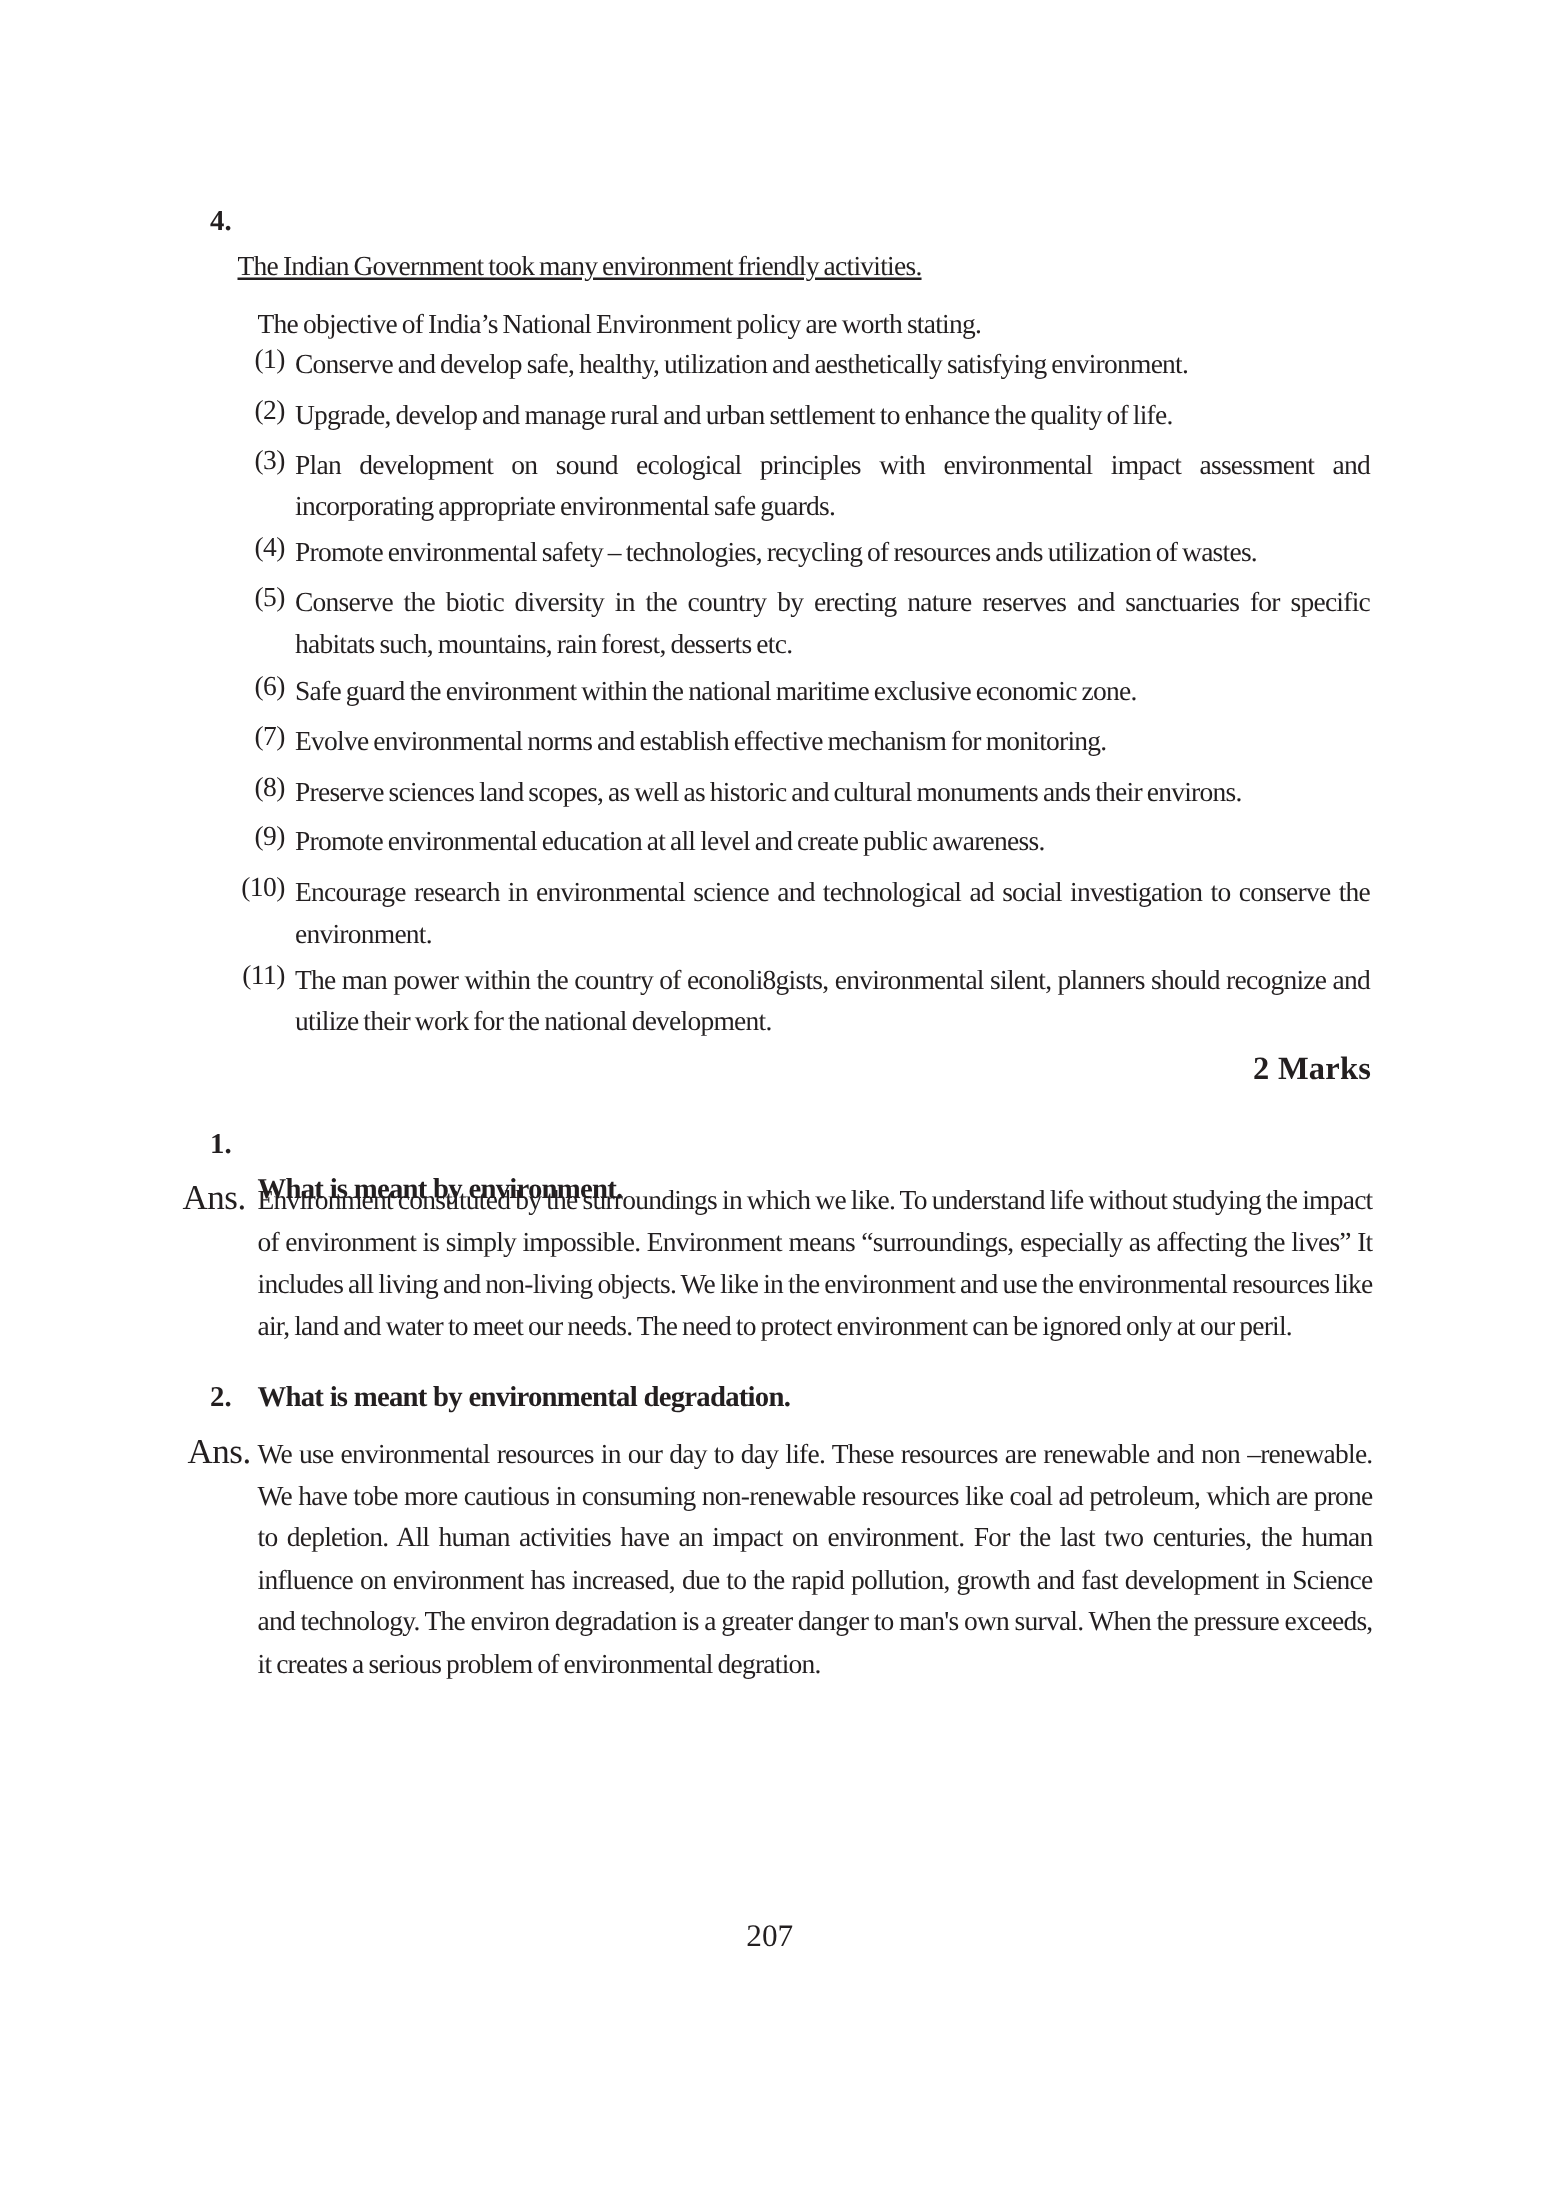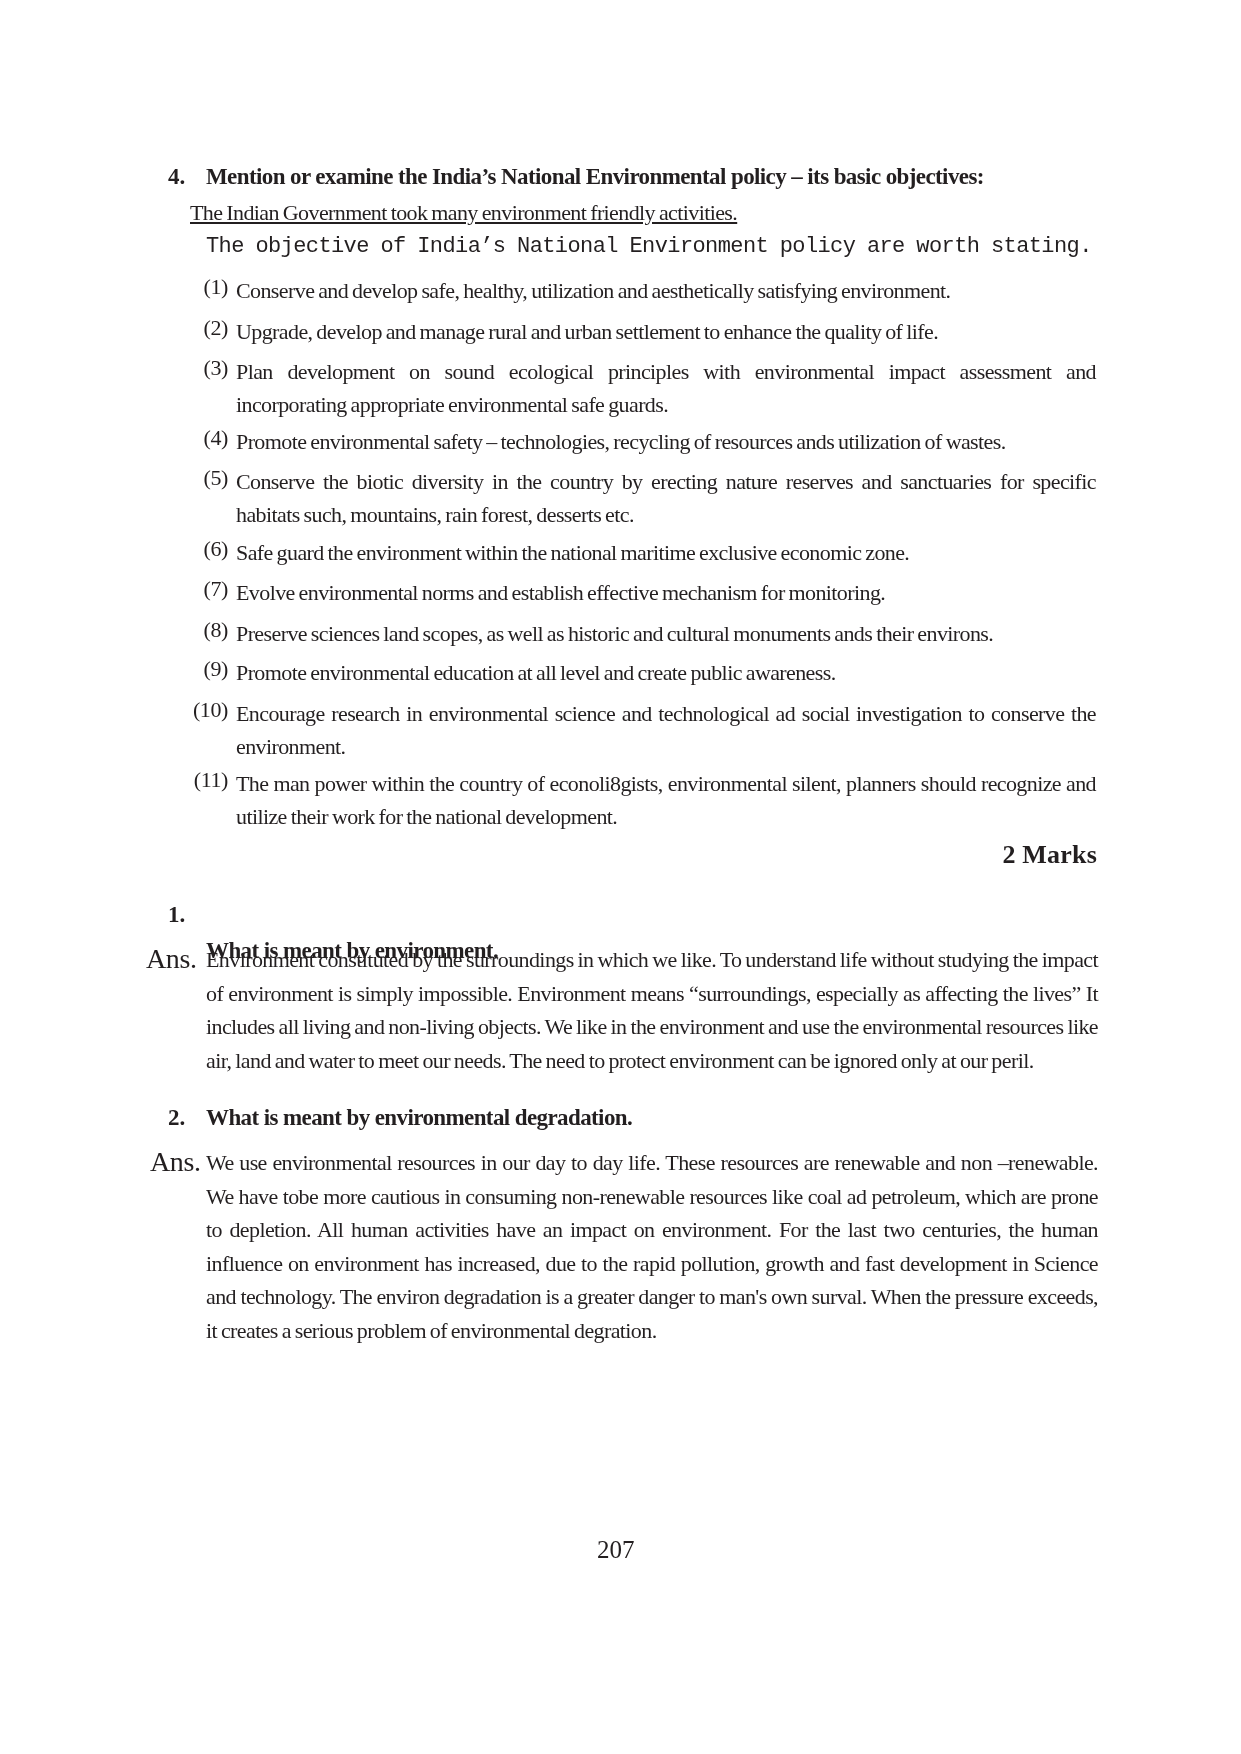--- a/index.html
+++ b/index.html
@@ -91,24 +91,23 @@
     .page-num {
       font-size: 25px;
     }
   </style>
 </head>
 <body>
 
 <div class="page">
 
   <span class="q-num" style="left:168px; top:164px;">4.</span>
-  <span class="abs q-heading" style="left:206px; top:164px;">Mention or examine the India’s National Environmental policy – its basic objectives:</span>
 
   <span class="abs para" style="left:190px; top:200px;text-decoration:underline;">The Indian Government took many environment friendly activities.</span>
-  <span class="abs para" style="left:206px; top:234px;font-family:Liberation Mono, monospace;">The objective of India’s National  Environment policy are worth stating.</span>
+  <span class="abs para" style="left:206px; top:246px;">The objective of India’s National  Environment policy are worth stating.</span>
 
   <div>
     <div class="item" style="top:274px;">
       <span class="item-num">(1)</span>
       <span class="item-text">Conserve and develop safe, healthy, utilization and aesthetically satisfying environment.</span>
     </div>
     <div class="item" style="top:315px;">
       <span class="item-num">(2)</span>
       <span class="item-text">Upgrade, develop and manage rural and urban settlement to enhance the quality of life.</span>
     </div>

